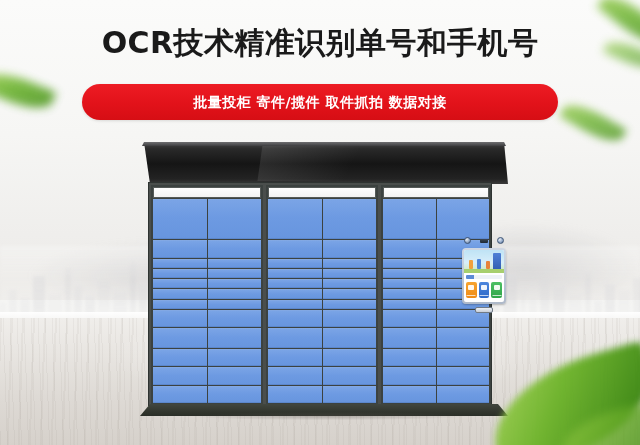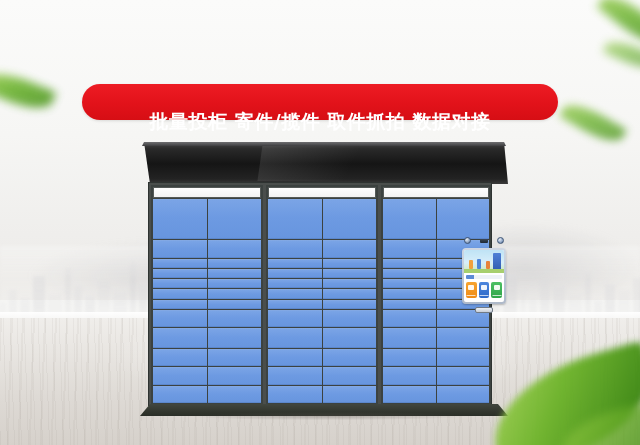--- a/index.html
+++ b/index.html
@@ -50,22 +50,22 @@
 
   
   .headline{position:absolute;left:0;top:26px;width:640px;text-align:center;
     font-size:30px;line-height:34px;font-weight:bold;color:#1a1a1a;letter-spacing:.4px;
     font-family:"DejaVu Sans","Liberation Sans",sans-serif;white-space:nowrap;}
 
   .pill{position:absolute;left:82px;top:84px;width:476px;height:36px;border-radius:18px;
     background:linear-gradient(180deg,#ed1c24 0%,#e2121a 55%,#d60e14 100%);
     box-shadow:0 1px 3px rgba(0,0,0,.12);}
   .pill-txt{position:absolute;left:0;top:0;width:476px;height:36px;line-height:36px;
-    text-align:center;color:#fff;font-size:19px;font-weight:bold;letter-spacing:.5px;
-    font-family:"DejaVu Sans","Liberation Sans",sans-serif;white-space:nowrap;margin-top:19px;}
+    text-align:center;color:#fff;font-size:14px;font-weight:bold;letter-spacing:.5px;
+    font-family:"DejaVu Sans","Liberation Sans",sans-serif;white-space:nowrap;}
 
   
   #cabinet{position:absolute;left:140px;top:142px;width:370px;height:272px;}
 
   .canopy{position:absolute;left:0;top:0;width:368px;height:42px;
     background:linear-gradient(180deg,#4a4a4a 0%,#2a2a2a 16%,#151515 52%,#232323 88%,#3a3a3a 100%);
     clip-path:polygon(4px 0, 364px 0, 368px 42px, 10px 42px);}
   .canopy-lip{position:absolute;left:2px;top:0;width:364px;height:4px;
     background:linear-gradient(180deg,#6e6e70,#3d3d3f);
     clip-path:polygon(2px 0,362px 0,364px 4px,0 4px);}
@@ -192,20 +192,21 @@
       <div class="bld" style="left: 633px; width: 14px; height: 42px; opacity: 0.58;"></div>
     </div>
   <div class="bg-horizon"></div>
   <div class="bg-ground"></div>
 
   <div class="leaf leaf-l"></div>
   <div class="leaf leaf-tr"></div>
   <div class="leaf leaf-tr2"></div>
   <div class="leaf leaf-r1"></div>
 
+  <div class="headline">OCR技术精准识别单号和手机号</div>
 
   <div class="pill">
     <div class="pill-txt">批量投柜 寄件/揽件 取件抓拍 数据对接</div>
   </div>
 
   <div id="cabinet">
     <div class="canopy">
       <div class="canopy-sheen"></div>
     </div>
     <div class="canopy-lip"></div>

